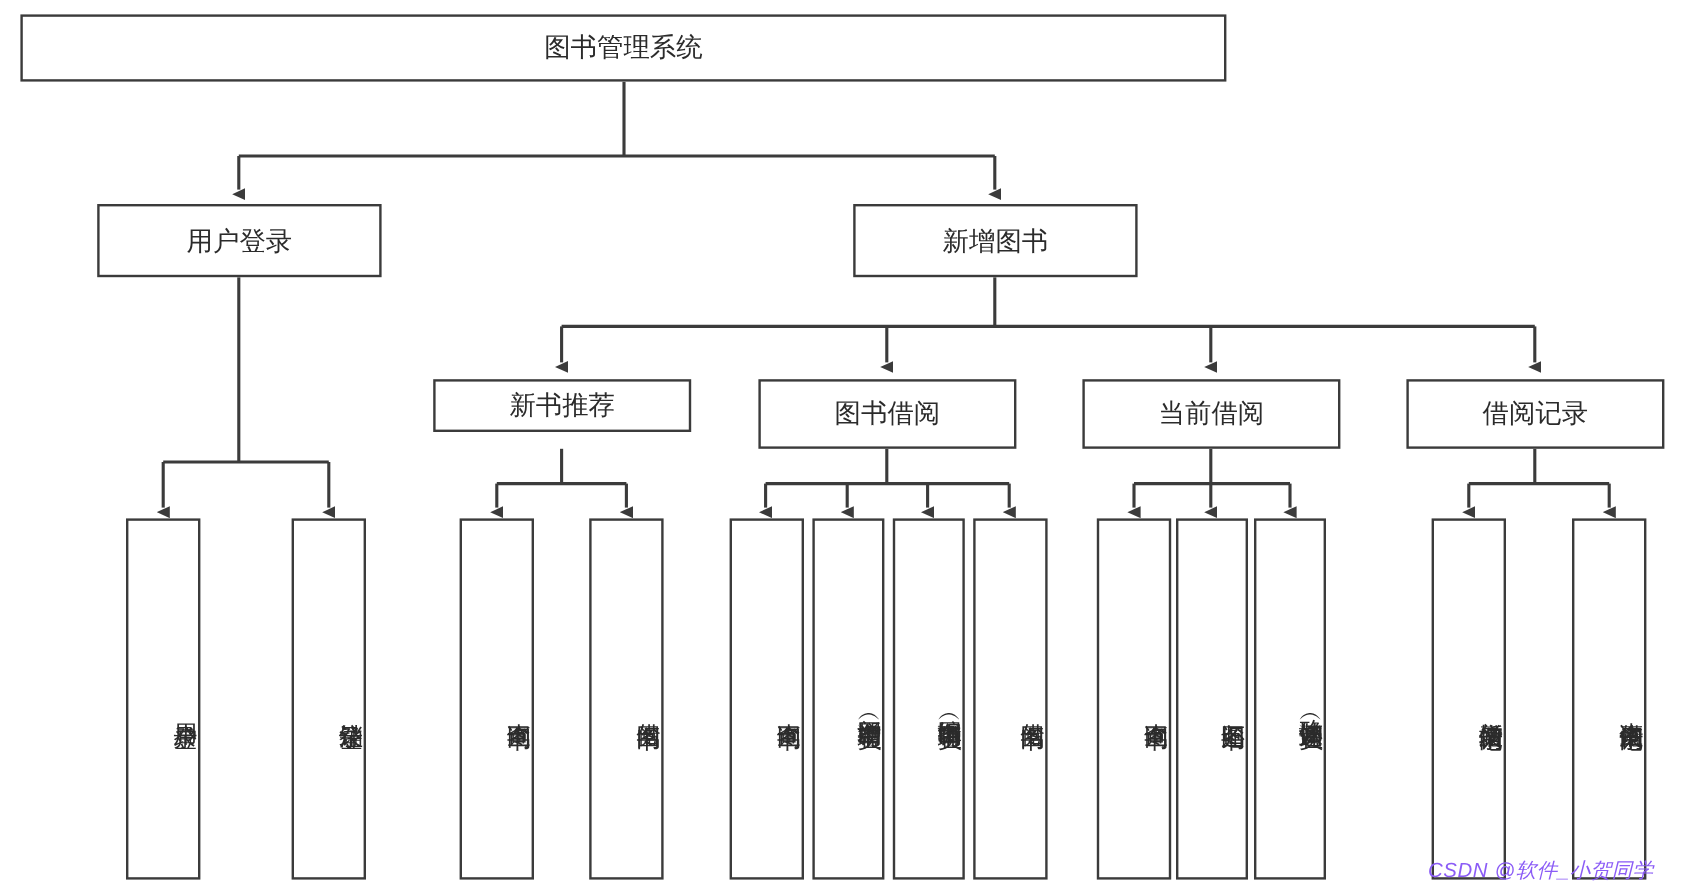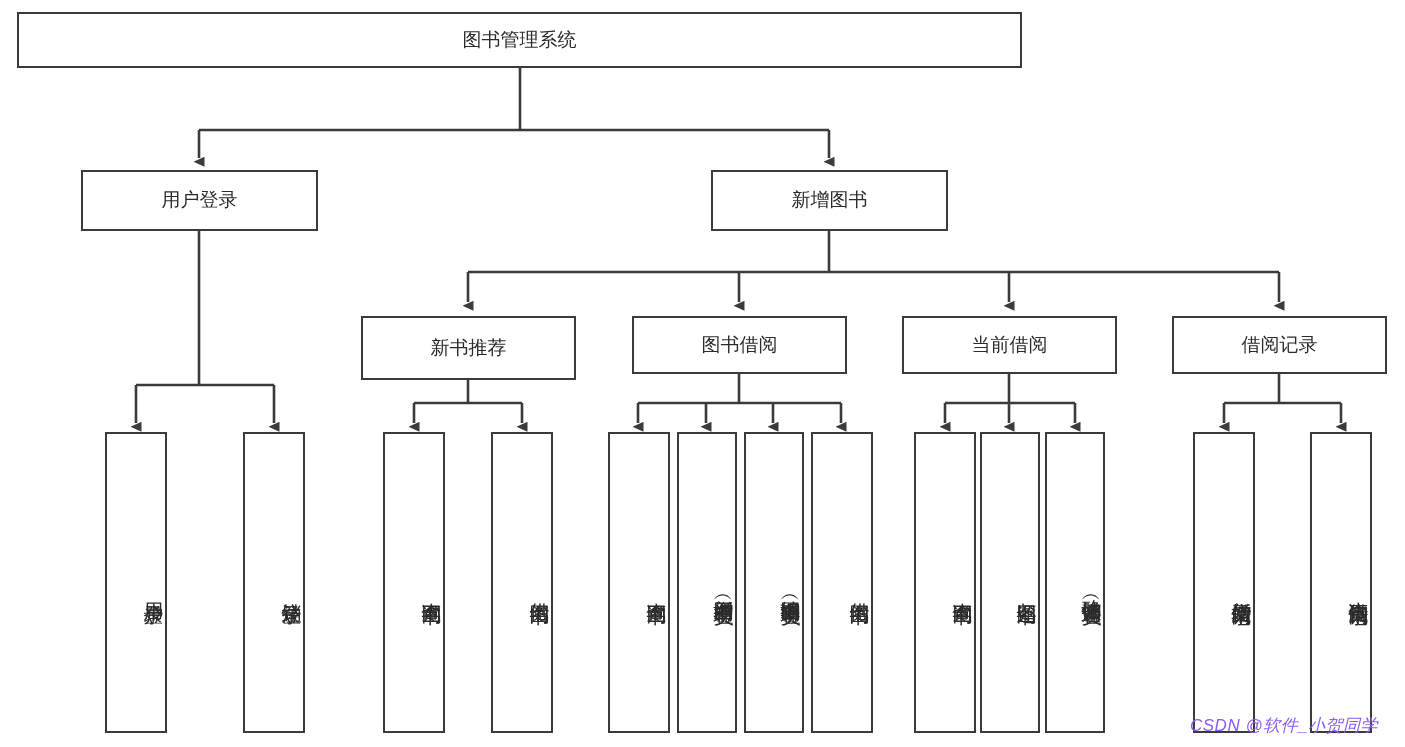--- a/index.html
+++ b/index.html
@@ -31,21 +31,21 @@
     border: 2px solid #3b3b3b;
     background: #ffffff;
     display: flex;
     align-items: center;
     justify-content: center;
     color: #2b2b2b;
     text-align: center;
     line-height: 1.18;
   }
   .node.h {
-    font-size: 19px;
+    font-size: 22px;
   }
   .node.v {
     writing-mode: vertical-rl;
     text-orientation: upright;
     font-size: 20px;
     letter-spacing: 1px;
     padding-top: 12px;
     align-items: flex-start;
     justify-content: center;
   }
@@ -122,21 +122,21 @@
     <span class="txt">图书管理系统</span>
   </div>
 
   <div class="node h" style="left:81px; top:170px; width:237px; height:61px;">
     <span class="txt">用户登录</span>
   </div>
   <div class="node h" style="left:711px; top:170px; width:237px; height:61px;">
     <span class="txt">新增图书</span>
   </div>
 
-  <div class="node h" style="left:361px; top:316px; width:215px; height:64px;">
+  <div class="node h" style="left:361px; top:316px; width:215px; height:44px;">
     <span class="txt">新书推荐</span>
   </div>
   <div class="node h" style="left:632px; top:316px; width:215px; height:58px;">
     <span class="txt">图书借阅</span>
   </div>
   <div class="node h" style="left:1172px; top:316px; width:215px; height:58px;">
     <span class="txt">借阅记录</span>
   </div>
   <div class="node h" style="left:902px; top:316px; width:215px; height:58px;">
     <span class="txt">当前借阅</span>

